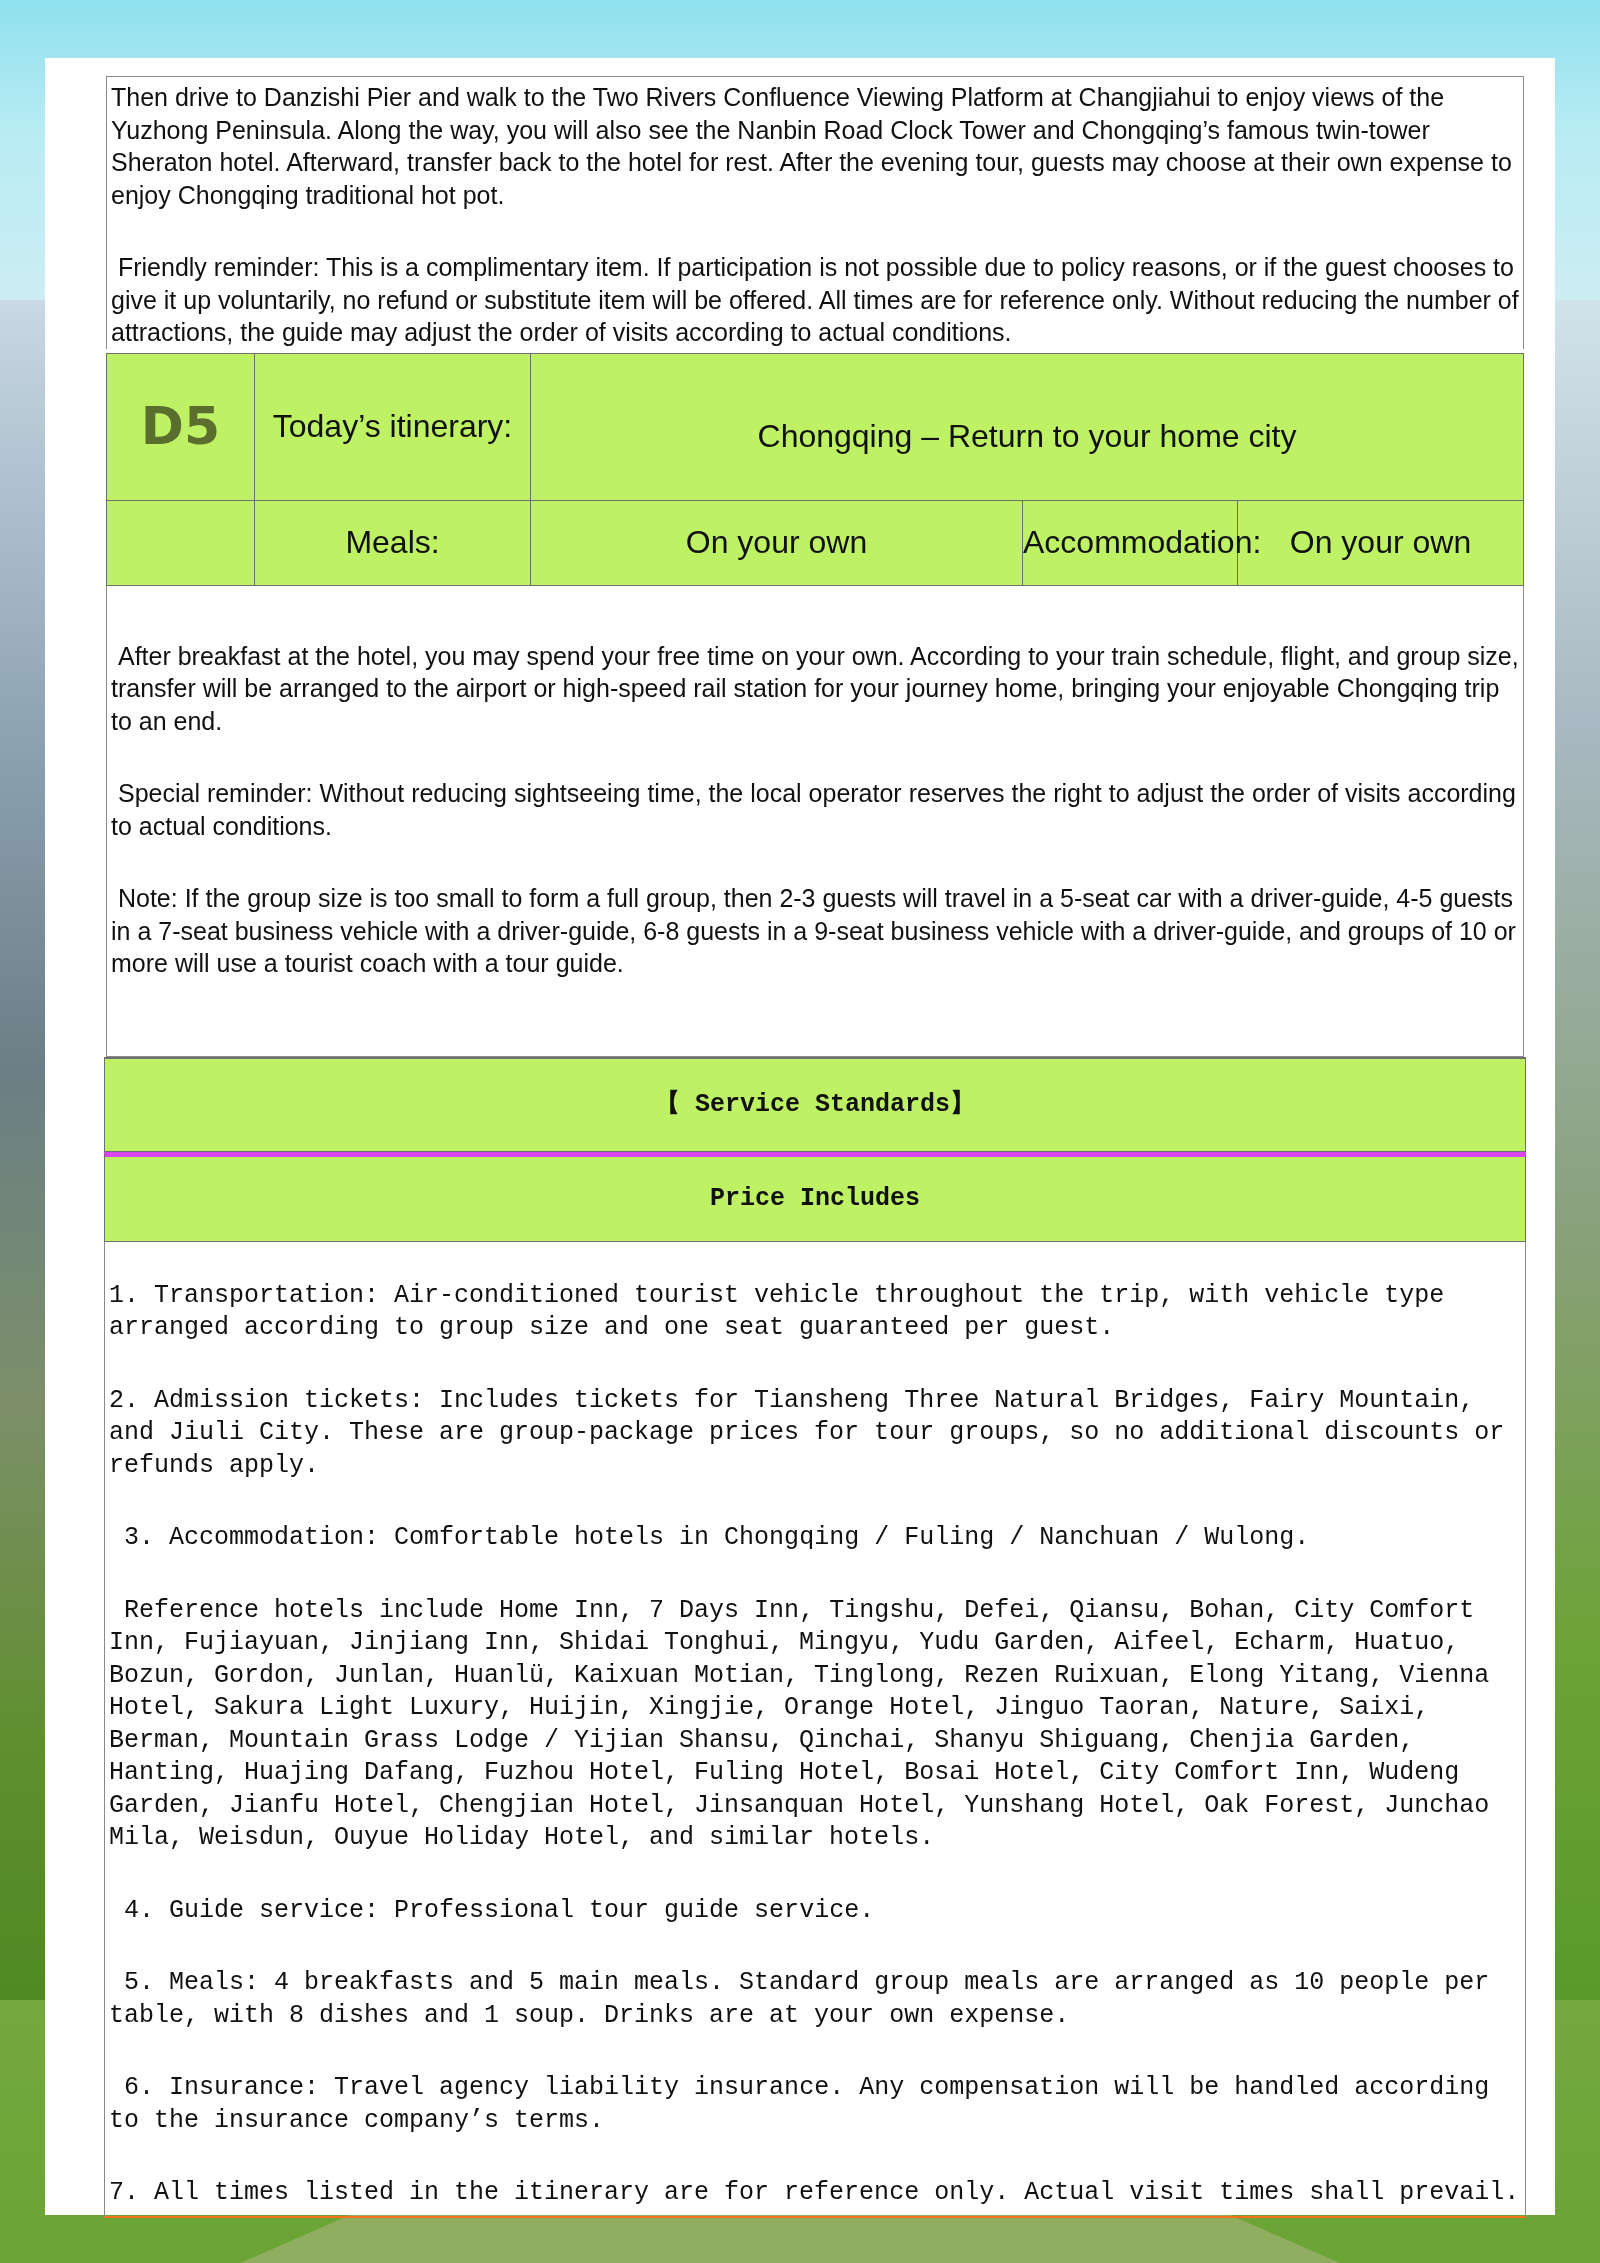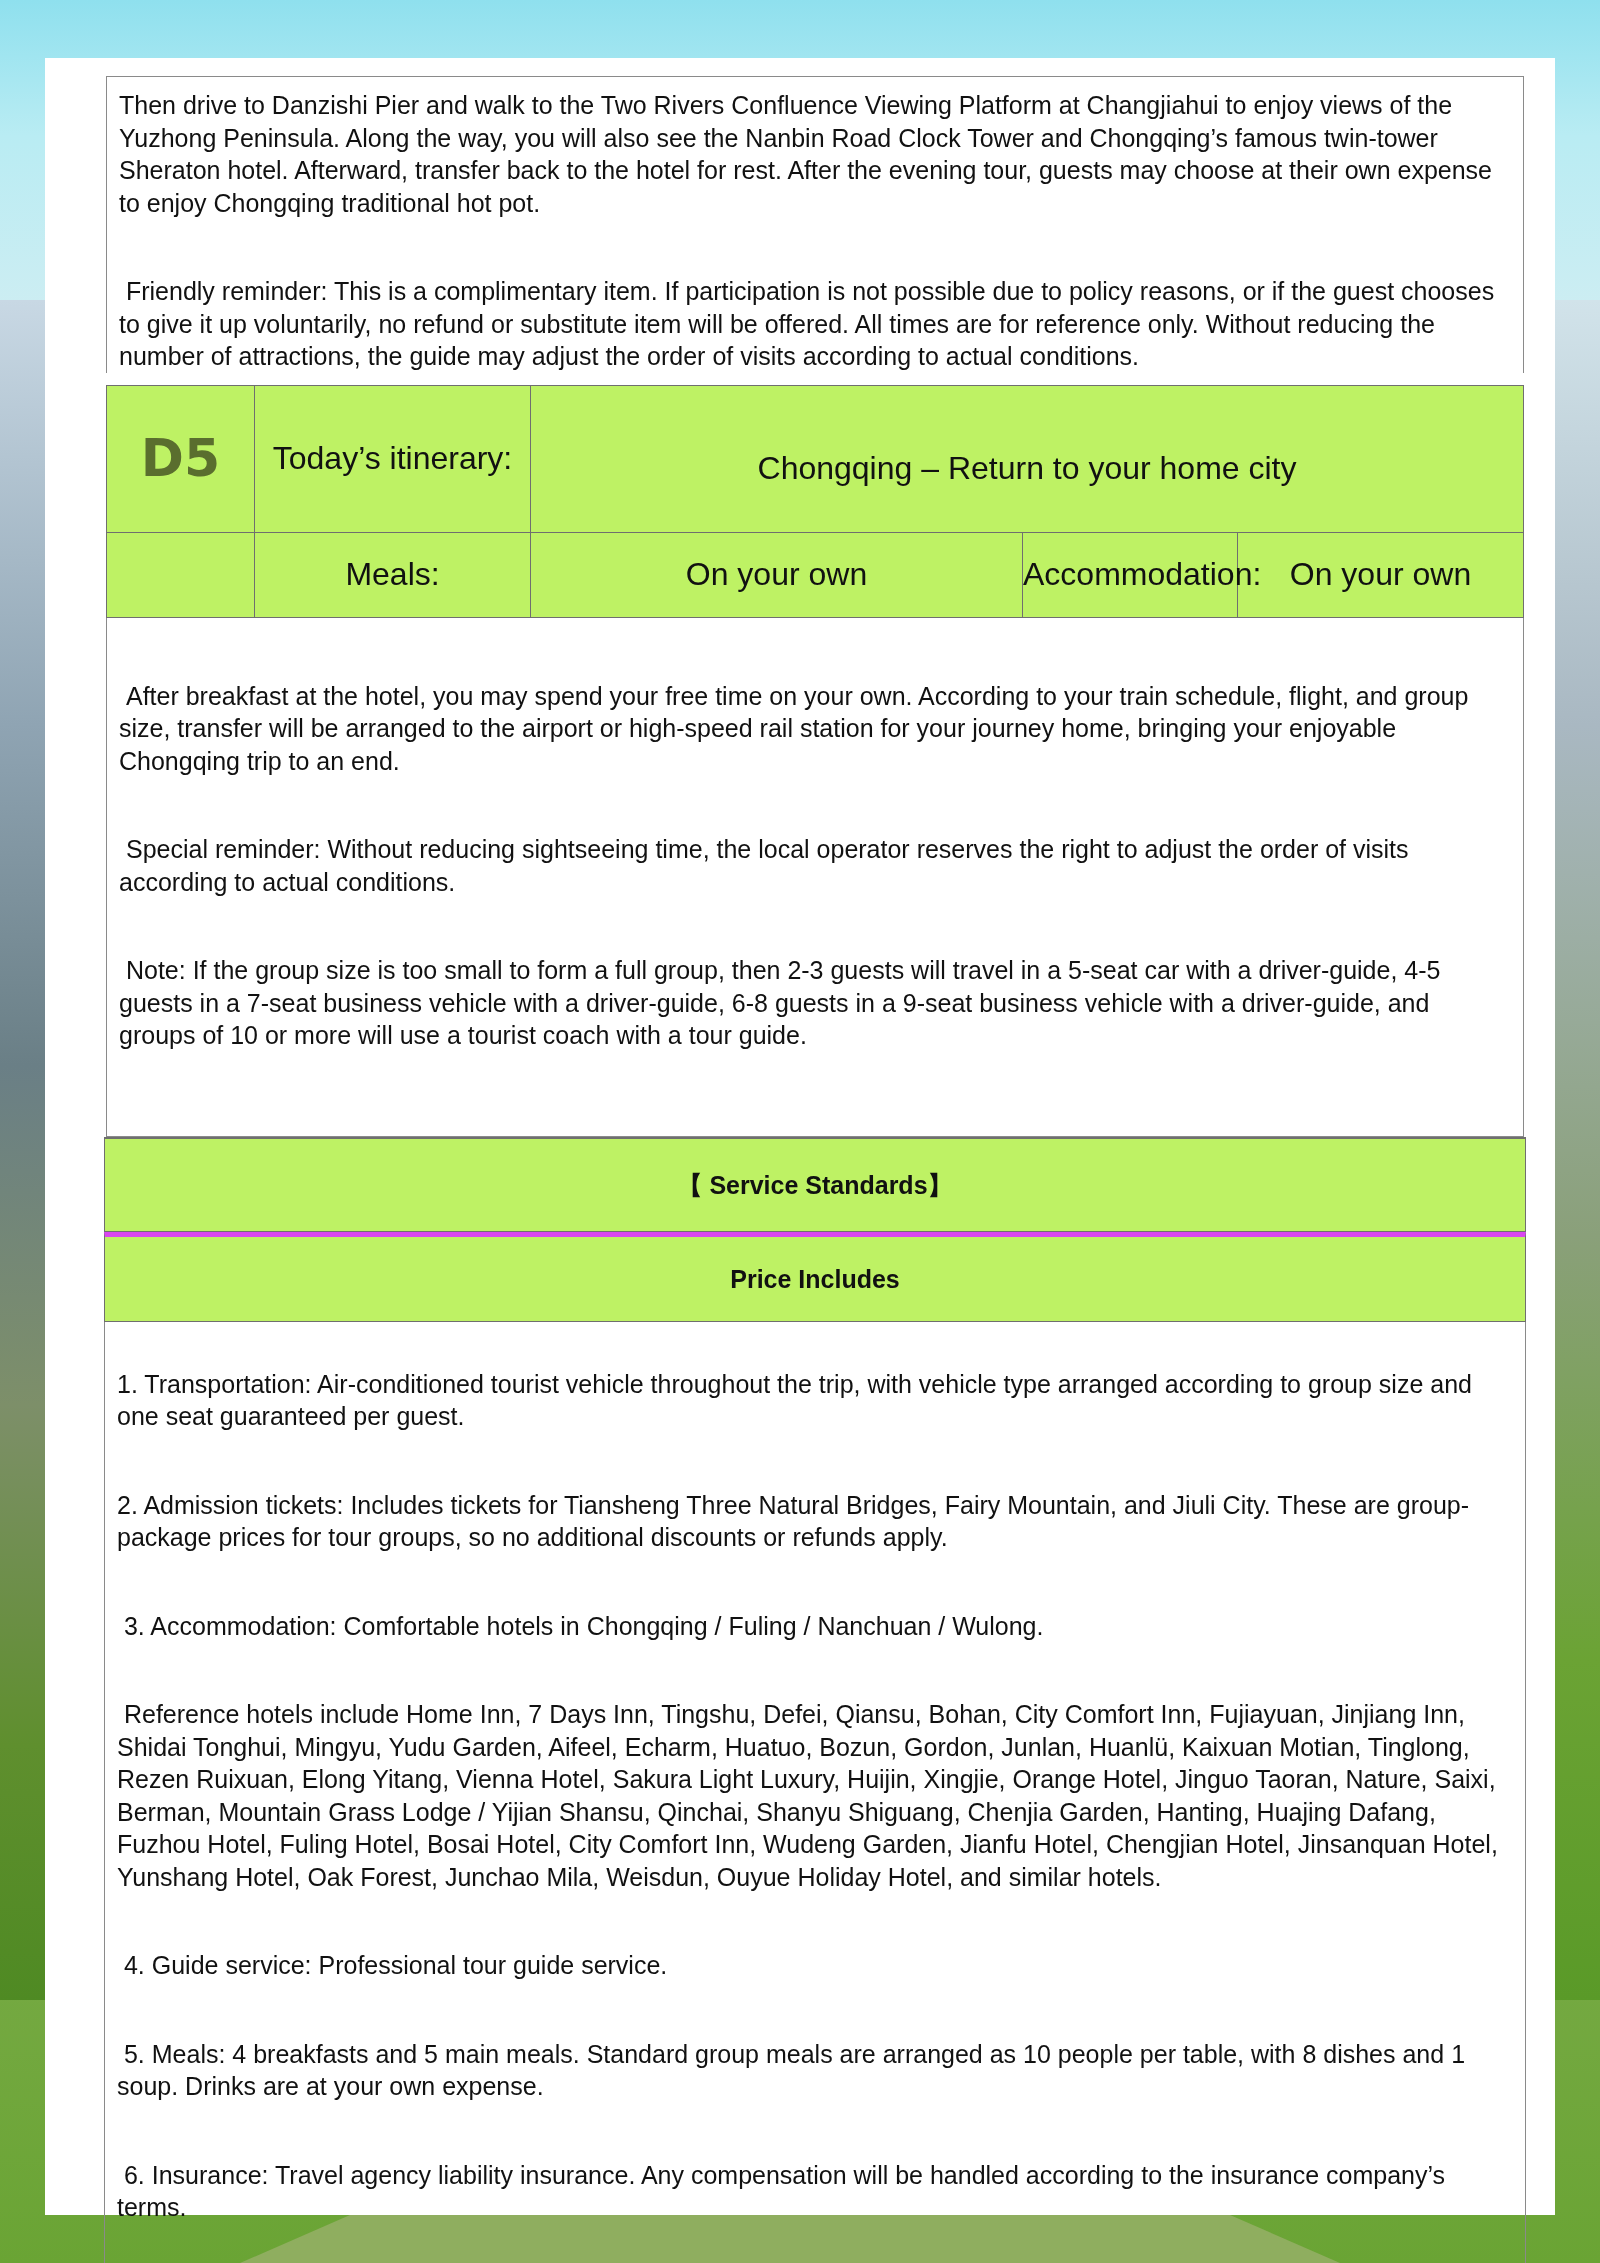--- a/index.html
+++ b/index.html
@@ -26,21 +26,21 @@
     background: #ffffff;
   }
   .content {
     position: absolute; left: 106px; top: 76px; width: 1418px;
     font-size: 25px; line-height: 32.5px; color: #111;
   }
   .box {
     border: 1px solid #8a8a8a;
     border-bottom: none;
   }
-  .para { margin: 12px; white-space: pre-wrap; }
+  .para { margin: 4px; white-space: pre-wrap; }
   .gap { height: 32px; }
   .green { background: #bef264; }
   table.day {
     width: 100%; border-collapse: collapse; table-layout: fixed;
   }
   table.day td {
     border: 1px solid #6f6f6f; text-align: center; vertical-align: middle;
     font-size: 32px; color: #111; padding: 0;
   }
   table.day tr.r1 td { height: 126px; }
@@ -49,21 +49,21 @@
   .itin-val { padding-top: 20px !important; }
   .text-left { text-align: center; }
   .day-body { border: 1px solid #8a8a8a; border-top: none; padding: 50px 0 72px 0; }
   .section-head {
     border: 1px solid #6f6f6f; border-top: 2px solid #6f6f6f;
     text-align: center; font-weight: bold; font-size: 25px; color: #111;
     height: 92px; line-height: 92px;
   }
   .section-head.second { border-top: 5px solid #d946ef; height: 84px; line-height: 84px; }
   .includes { border: 1px solid #8a8a8a; border-top: none; border-bottom: 2px solid #f97316; padding: 34px 0 2px 0; }
-  .wrapper-narrow { margin-left: -2px; width: 1422px; }
+  .wrapper-narrow { margin-left: -2px; width: 1422px; font-family: Liberation Mono, monospace; }
 </style>
 </head>
 <body>
 
 <div class="bg-left"></div>
 <div class="bg-right"></div>
 <div class="bg-path"></div>
 
 <div class="card"></div>
 

